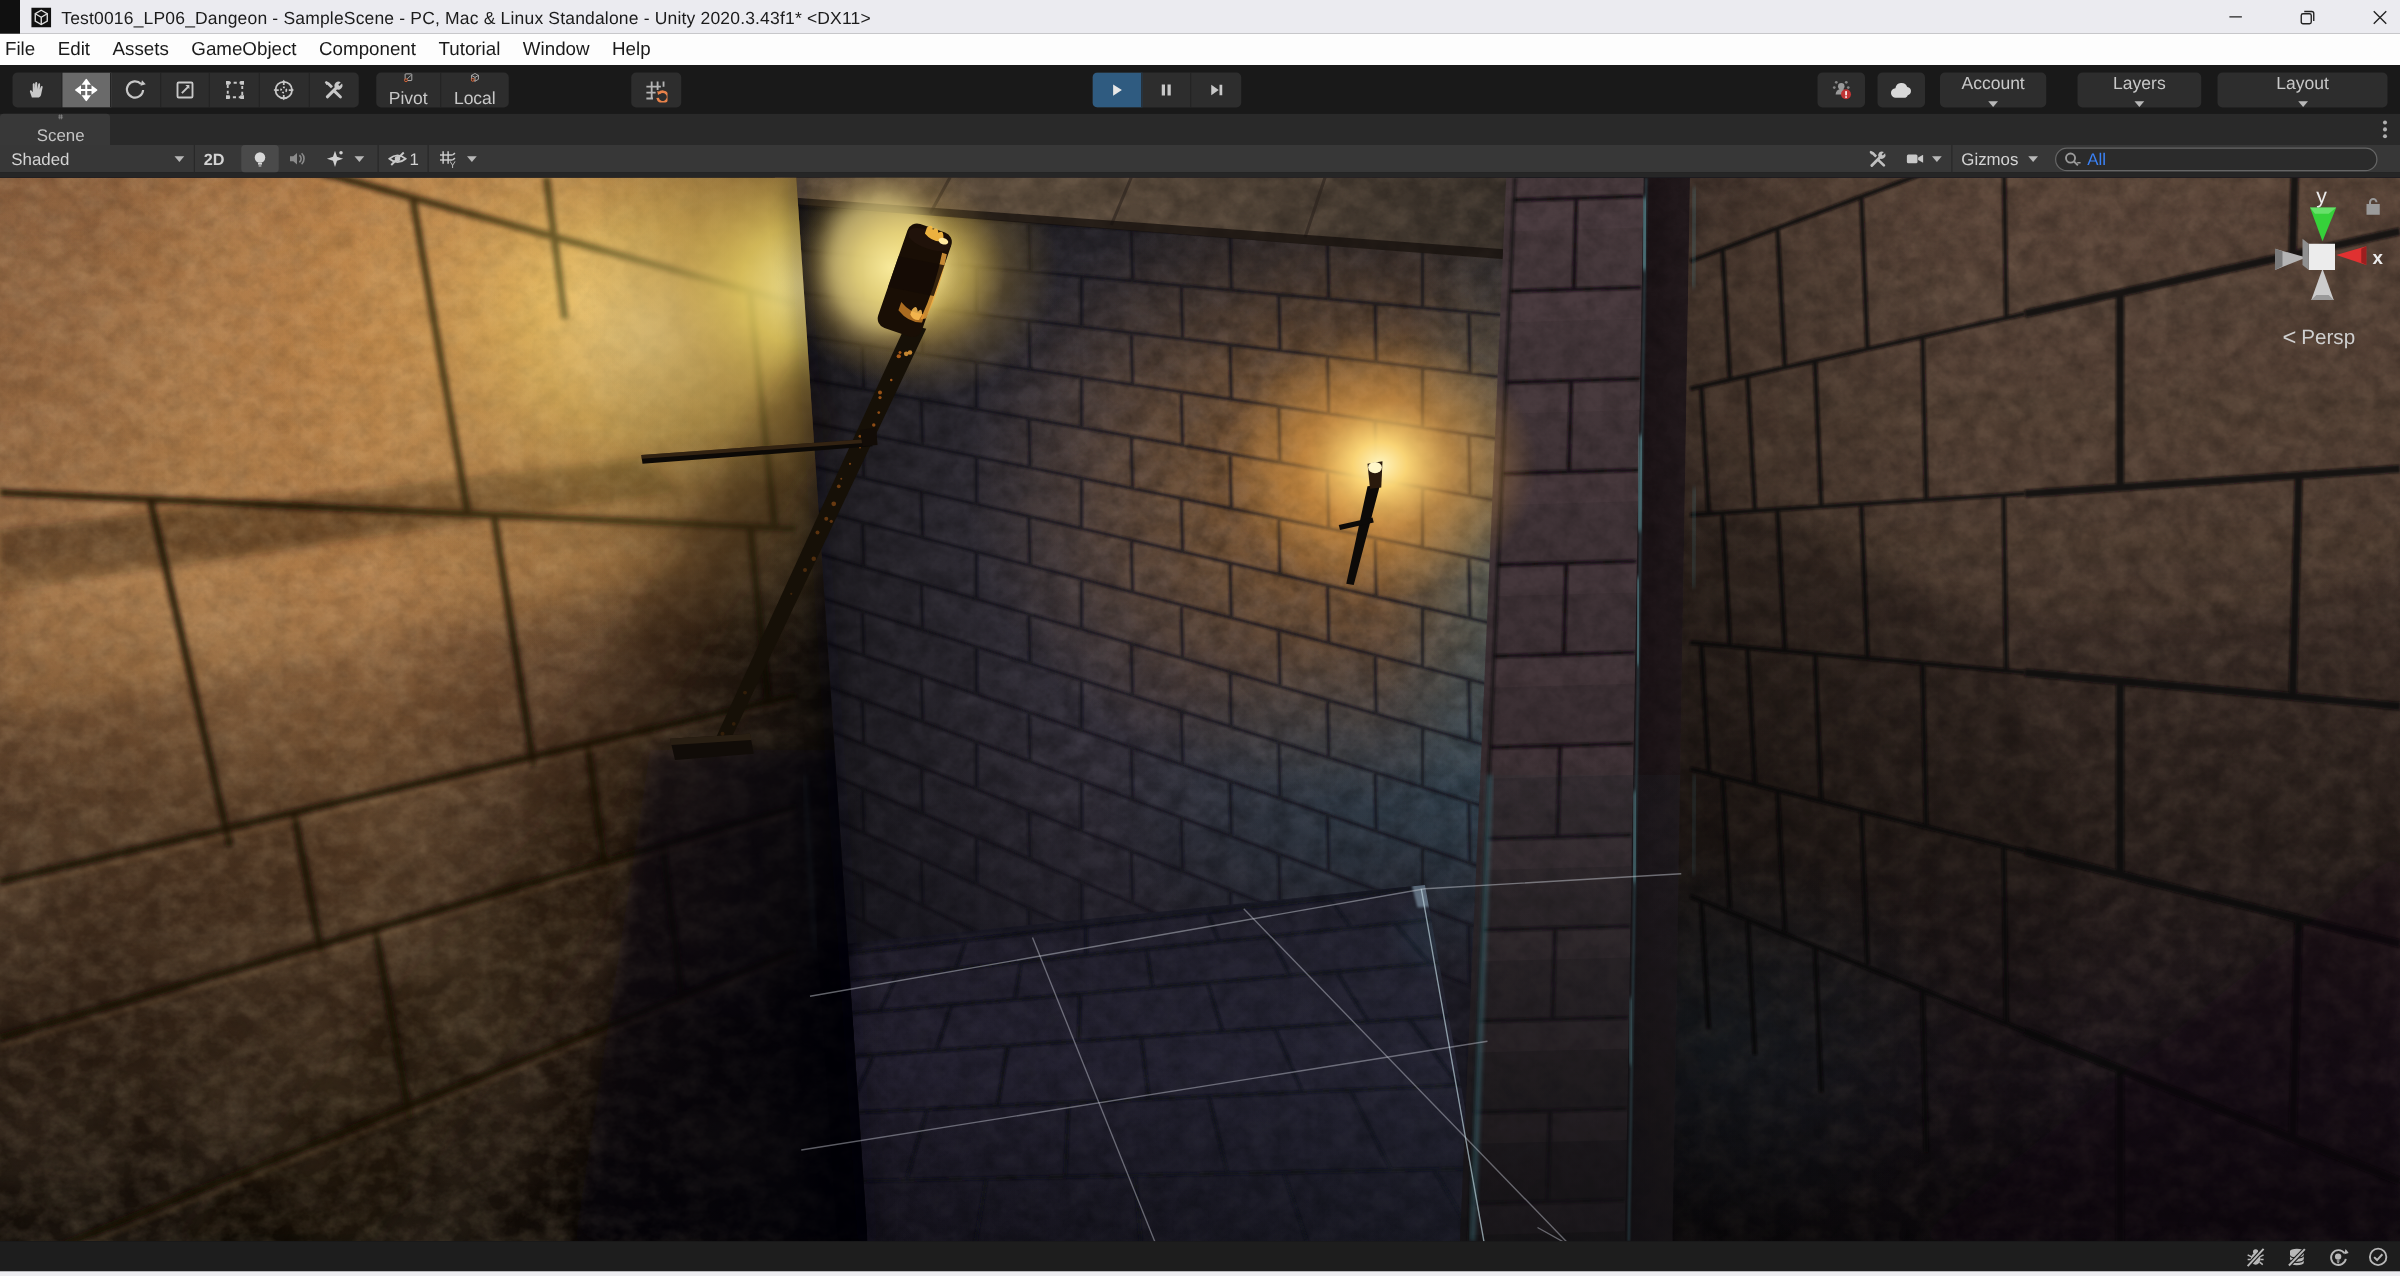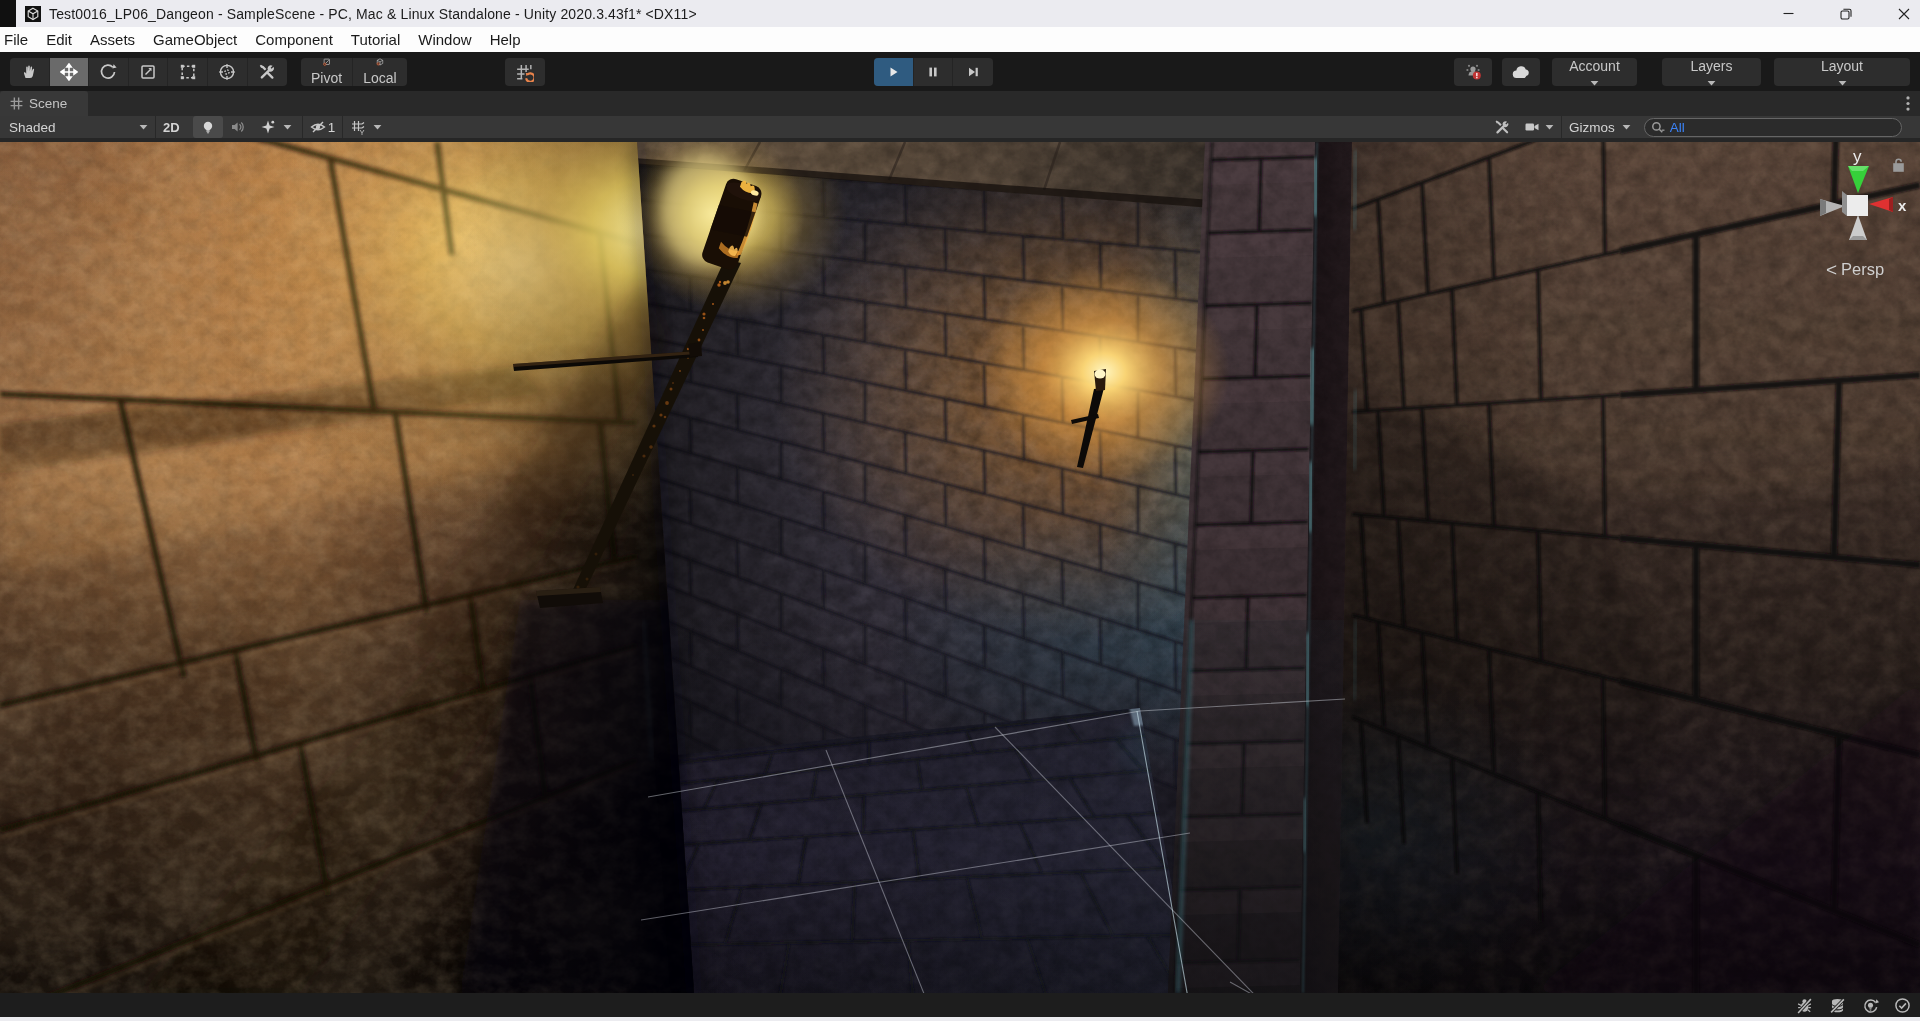--- a/index.html
+++ b/index.html
@@ -14,21 +14,21 @@
 #toolbar { position:absolute; left:0; top:52px; width:1920px; height:39px; background:#191919; }
 .tgroup { position:absolute; top:6px; height:28px; background:#2d2d2d; border-radius:4px; display:flex; overflow:hidden; }
 .tbtn { width:39.6px; height:28px; display:flex; align-items:center; justify-content:center; border-right:1px solid #242424;}
 .tbtn:last-child { border-right:none; }
 .tbtn.sel { background:#6a6a6a; }
 .lbtn { height:28px; display:flex; align-items:center; justify-content:center; gap:4px;
   color:#c8c8c8; font-size:14px; padding:0 10px; border-right:1px solid #242424;flex-direction:column;}
 .lbtn:last-child { border-right:none; }
 #tabrow { position:absolute; left:0; top:91px; width:1920px; height:25px; background:#292929; }
 #tab { position:absolute; left:0; top:0; height:25px; width:88px; background:#383838; color:#c4c4c4;
-  font-size:13.5px; display:flex; align-items:center; gap:5px; padding-left:9px; border-radius:3px 3px 0 0; }
+  font-size:13.5px; display:flex; align-items:center; gap:5px; padding-left:9px; border-radius:3px 3px 0 0;flex-direction:column; }
 #scenebar { position:absolute; left:0; top:116px; width:1920px; height:22px; background:#373737;
   color:#d4d4d4; font-size:13.5px; display:flex; align-items:center; }
 .sep { width:1px; height:22px; background:#282828; }
 .sbtn { height:22px; display:flex; align-items:center; gap:5px; padding:0 7px; }
 #viewport { position:absolute; left:0; top:142px; width:1920px; height:851px; background:#1a1a22; }
 #statusbar { position:absolute; left:0; top:993px; width:1920px; height:24px; background:#1d1d1d;
   display:flex; align-items:center; }
 #bottomstrip { position:absolute; left:0; top:1017px; width:1920px; height:4px; background:#ececf0; }
 .stico { position:absolute; top:996px; width:19px; height:19px; display:flex; align-items:center; justify-content:center;}
 </style></head>

